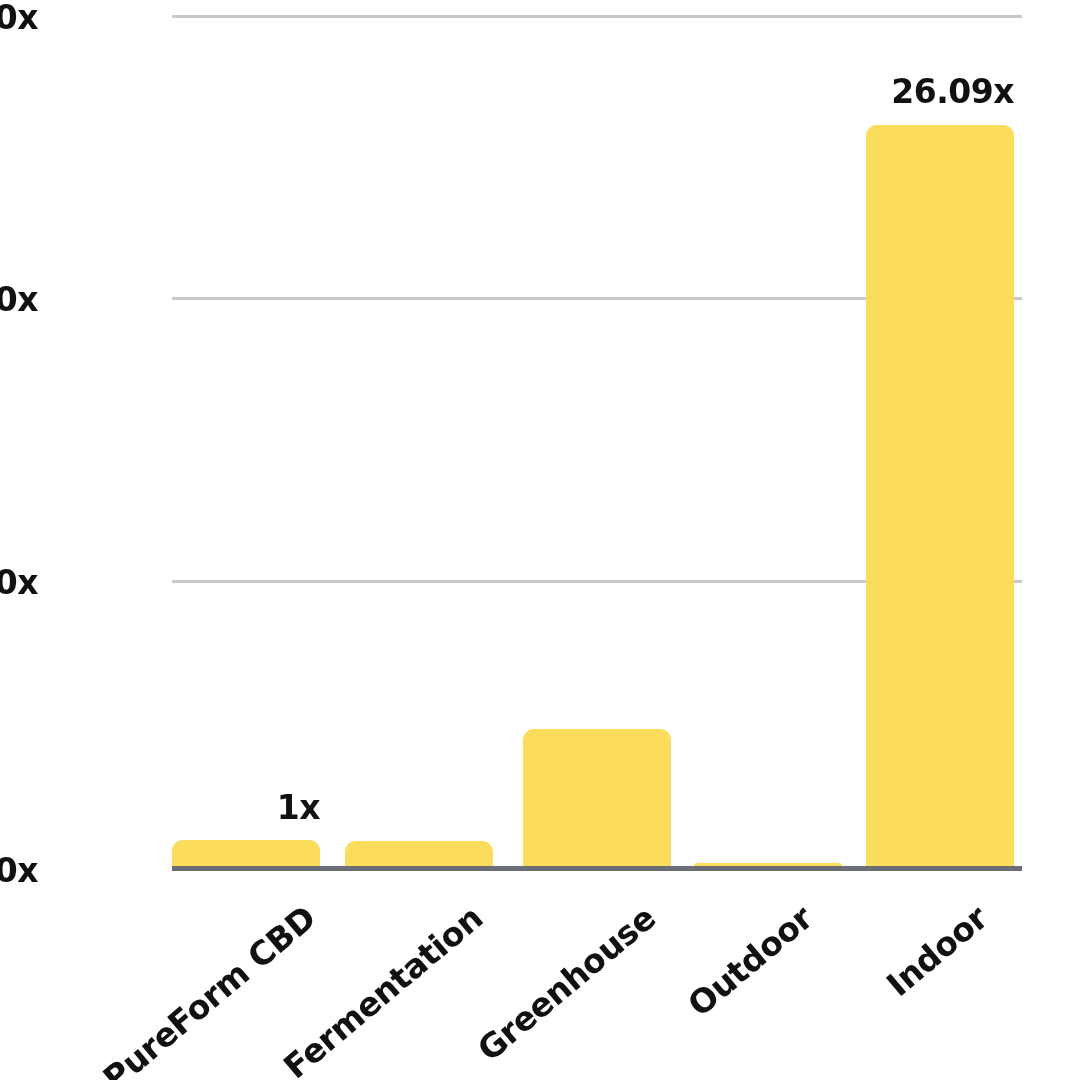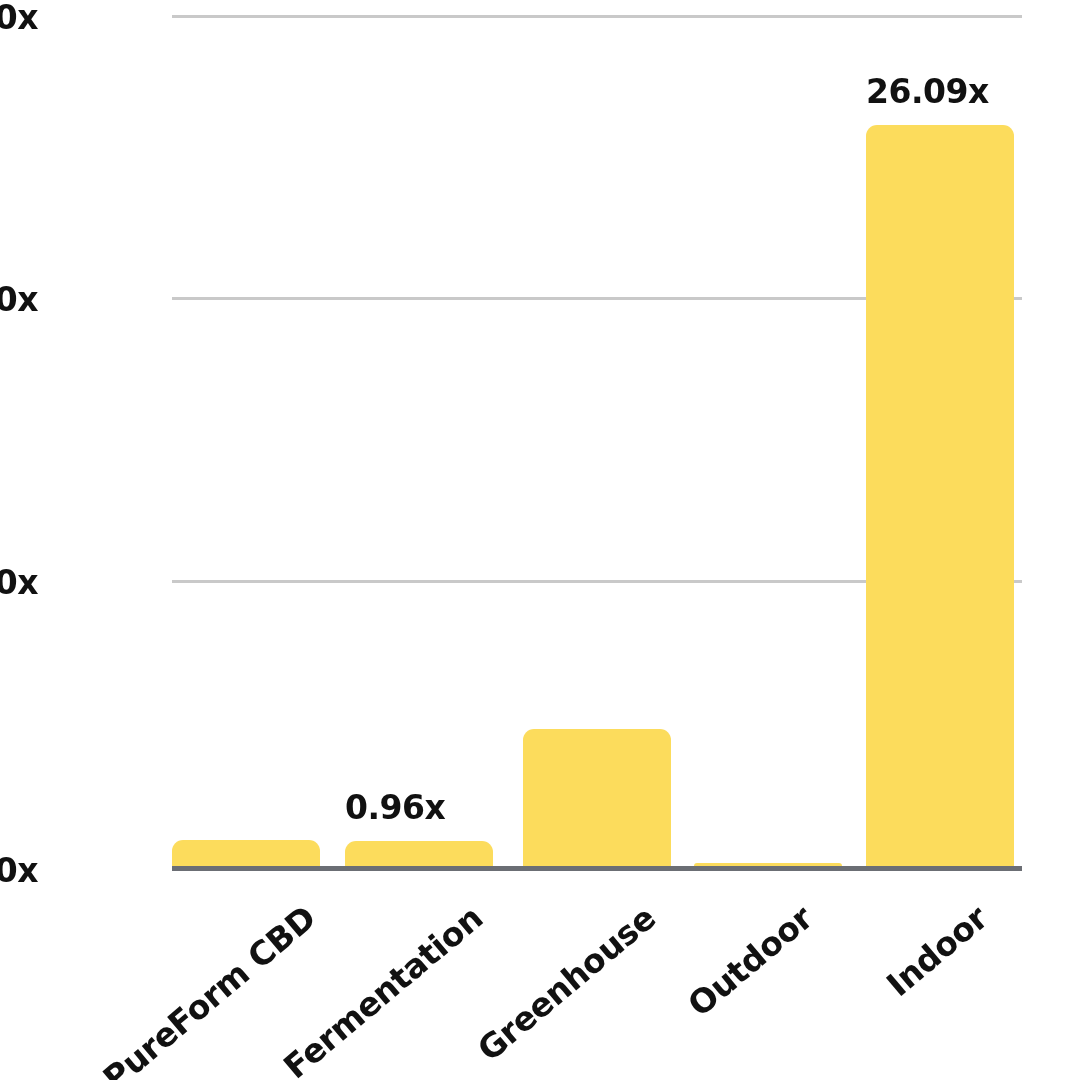--- a/index.html
+++ b/index.html
@@ -66,21 +66,21 @@
     background: #FCDC5C;
     border-radius: 11px 11px 0 0;
   }
   .bar.sliver {
     border-radius: 3px 3px 0 0;
   }
 
   
   .bar-value {
     position: absolute;
-    text-align: left;
+    text-align: right;
     font-size: 33px;
     font-weight: 700;
     color: #111111;
     letter-spacing: -0.5px;
     white-space: nowrap;
   }
 
   
   .cat-label {
     position: absolute;
@@ -115,22 +115,22 @@
     <div class="bar" style="left: 173px; width: 148px; height: 27px; top: 826px;"></div>
 
     <div class="bar" style="left: 351px; width: 148px; height: 139px; top: 714px;"></div>
 
     <div class="bar sliver" style="left: 522px; width: 148px; height: 5px; top: 848px;"></div>
 
     <div class="bar" style="left: 694px; width: 148px; height: 743px; top: 110px;"></div>
 
     <div class="axis-baseline" style="top: 851px;"></div>
 
+    <div class="bar-value" style="left: 0px; width: 148px; top: 773px;">1x</div>
 
-    <div class="bar-value" style="left: 173px; width: 148px; top: 773px;">0.96x</div>
 
 
 
     <div class="bar-value" style="left: 694px; width: 148px; top: 57px;">26.09x</div>
 
   </div>
 
   <div class="cat-label" style="left: 8px; top: 898px; width: 290px;">PureForm CBD</div>
 
   <div class="cat-label" style="left: 175px; top: 898px; width: 290px;">Fermentation</div>

